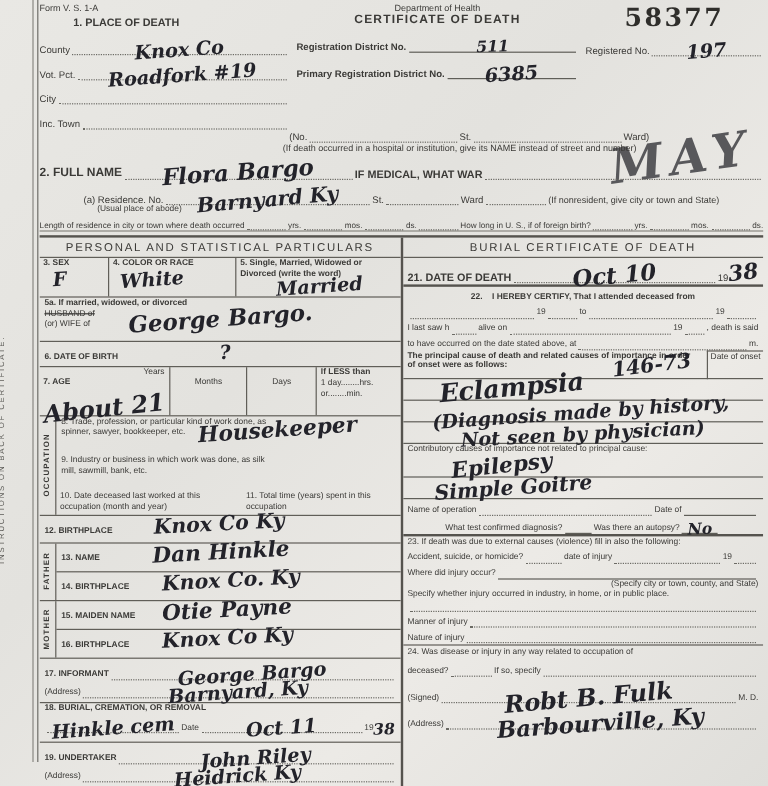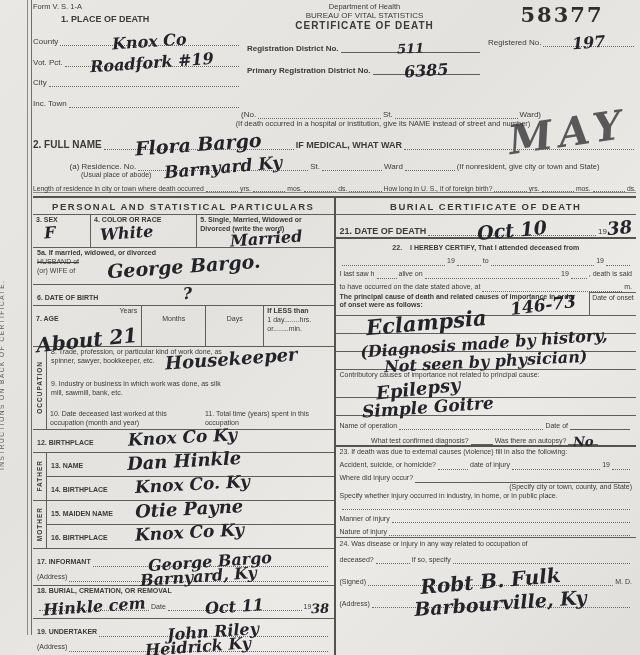--- a/index.html
+++ b/index.html
@@ -23,21 +23,21 @@
       white-space:nowrap;line-height:0.9;}
   .hw2{font-size:13px;transform:rotate(-2deg);margin-bottom:-3px;}
   .hw3{font-size:16px;transform:rotate(-4deg);margin-bottom:-4px;}
   .hdr{display:grid;grid-template-columns:208px 1fr 148px;column-gap:6px;}
   .center{text-align:center;}
   .stamp{font-family:"DejaVu Serif",serif;font-weight:bold;font-size:21px;letter-spacing:2px;color:#2f2e2b;text-align:center;}
   .columns{display:flex;margin-top:3px;border-top:2px solid #55534e;height:462px;}
   .col{width:50%;overflow:hidden;border-bottom:2px solid #55534e;}
   .col-l{border-right:2px solid #55534e;}
   .crow{border-bottom:1px solid #605e58;padding:1px 4px;position:relative;}
-  .sect-title{font-size:9.5px;font-weight:bold;letter-spacing:1.5px;text-align:center;padding:3px 0 2px;}
+  .sect-title{font-size:9.5px;font-weight:normal;letter-spacing:1.5px;text-align:center;padding:3px 0 2px;}
   .cells{display:flex;}
   .cell{border-right:1px solid #605e58;padding:1px 3px;}
   .cell:last-child{border-right:none;}
   .tiny{font-size:7px;line-height:1.25;}
   .sideblock{display:flex;}
   .side{width:13px;border-right:1px solid #605e58;display:flex;align-items:center;justify-content:center;}
   .side span{writing-mode:vertical-rl;transform:rotate(180deg);font-size:6.5px;font-weight:bold;letter-spacing:1px;}
   .siderows{flex:1;}
   .strike{text-decoration:line-through;}
   .scrawl{position:absolute;left:508px;top:108px;font-family:"DejaVu Serif",serif;
@@ -78,21 +78,20 @@
           <span class="dot"></span>
         </div>
         <div class="fl" style="height:21px">
           <span class="lbl">Inc. Town</span>
           <span class="dot"></span>
         </div>
       </div>
 
       <div class="center">
         <div class="prn" style="font-size:7.5px">Department of Health</div>
-        <div class="prn" style="font-size:8px">BUREAU OF VITAL STATISTICS</div>
         <div class="prn b" style="font-size:10px;letter-spacing:1px">CERTIFICATE OF DEATH</div>
         <div class="fl" style="height:22px;text-align:left">
           <span class="lbl b">Registration District No.</span>
           <span class="slnwrap">
               <span class="hw hw2">511</span>
             </span>
         </div>
         <div class="fl" style="height:22px;text-align:left">
           <span class="lbl b">Primary Registration District No.</span>
           <span class="slnwrap">

